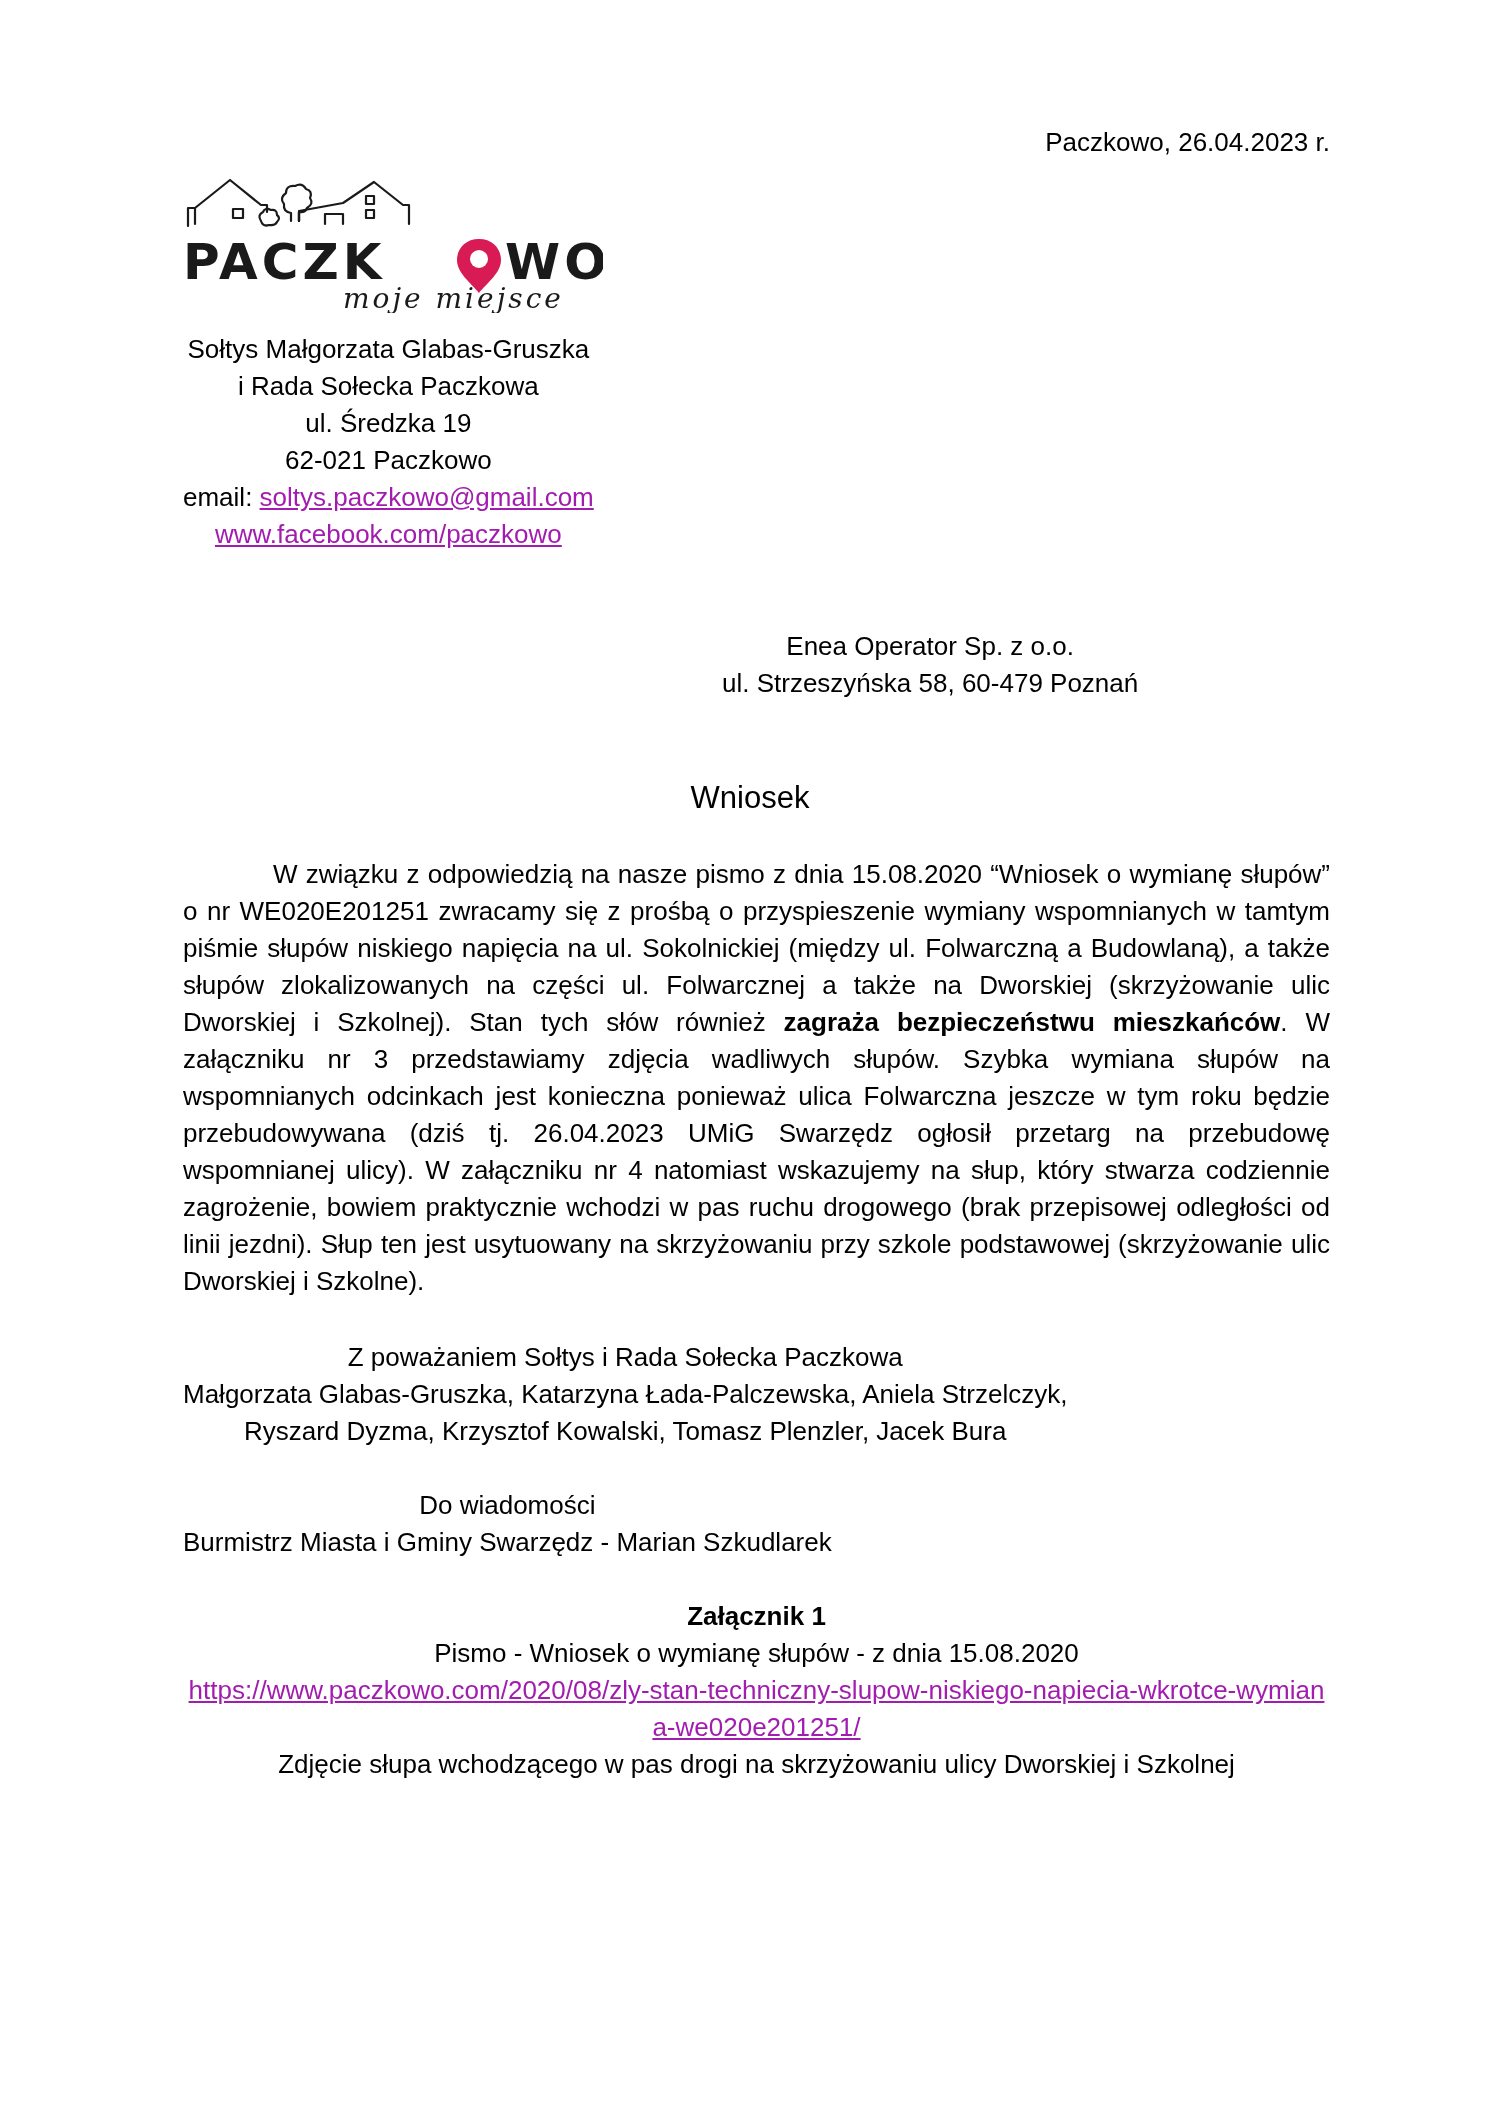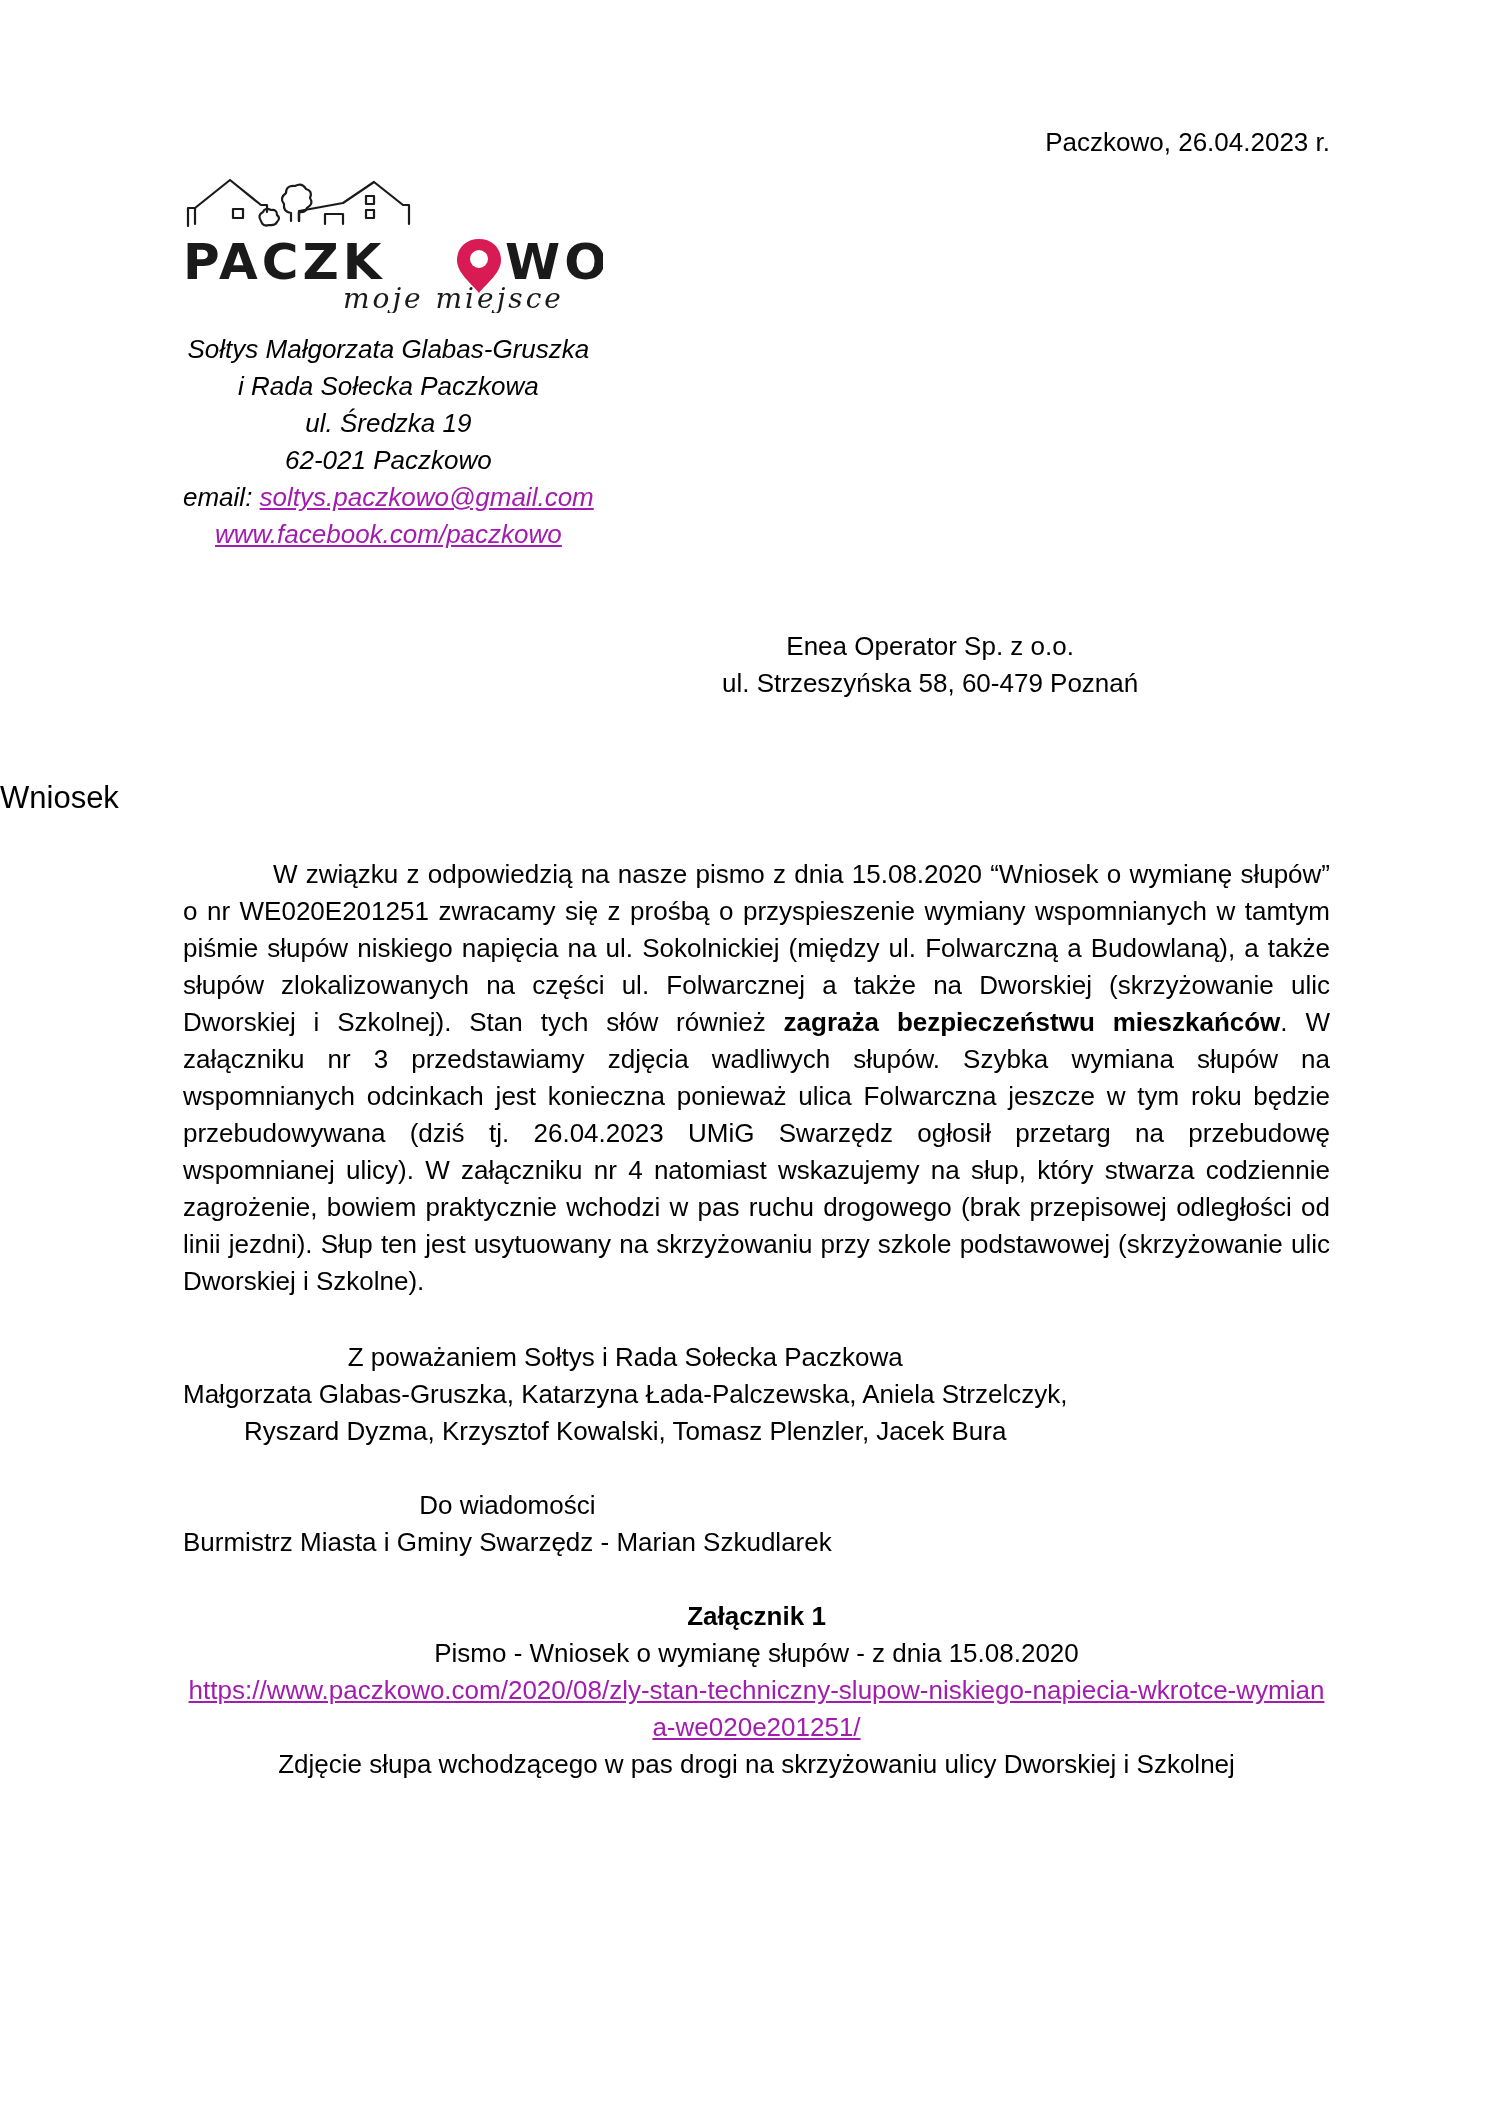--- a/index.html
+++ b/index.html
@@ -4,24 +4,24 @@
 <style>
   html, body { margin: 0; padding: 0; background: #ffffff; }
   body { width: 1500px; height: 2119px; position: relative; overflow: hidden;
          font-family: "Liberation Sans", sans-serif; color: #000; }
   .page { position: absolute; left: 0; top: 0; width: 1500px; height: 2119px; }
   .abs { position: absolute; text-align: center; }
   a.link { color: #a21caf; text-decoration: underline; }
   .date { right: 170px; top: 124px; font-size: 26px; line-height: 37px; }
   .logo { left: 183px; top: 163px; width: 420px; height: 150px; }
   .sender { left: 183px; top: 331px; }
-  .sender div { font-size: 26px; line-height: 37px; white-space: nowrap; font-style: italic; }
+  .sender div { font-size: 26px; line-height: 37px; white-space: nowrap; }
   .recipient { left: 722px; top: 628px; }
   .recipient div { font-size: 26px; line-height: 37px; white-space: nowrap; }
-  .title { left: 0; width: 1500px; top: 778px; text-align: left; font-size: 31px; line-height: 40px; }
+  .title { left: 0; width: 1500px; top: 778px; text-align: center; font-size: 31px; line-height: 40px; }
   .body-para { left: 183px; top: 856px; width: 1147px; font-size: 26px; line-height: 37px;
                text-align: justify; }
   .body-para p { margin: 0; text-indent: 90px; }
   .closing { left: 183px; top: 1339px; }
   .closing div, .cc div { font-size: 26px; line-height: 37px; white-space: nowrap; }
   .cc { left: 183px; top: 1487px; }
   .attachments { left: 183px; top: 1598px; width: 1147px; }
   .attachments .att-title { font-weight: bold; font-size: 26px; line-height: 37px; }
   .attachments .att-desc { font-size: 26px; line-height: 37px; }
   .attachments .att-link { font-size: 26px; line-height: 37px; word-break: break-all; }

